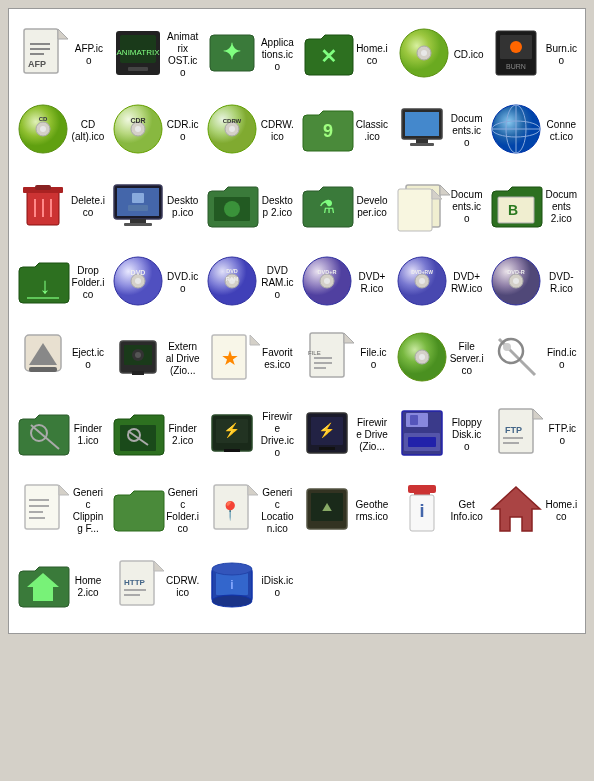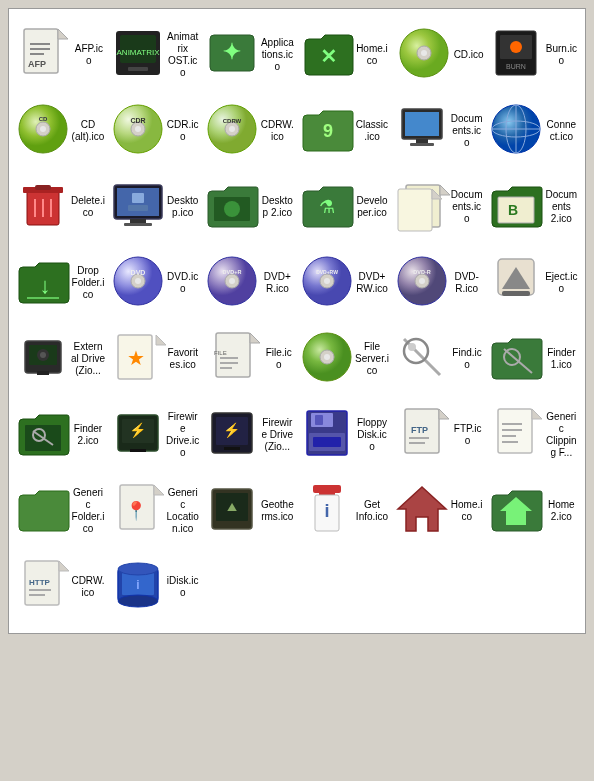--- a/index.html
+++ b/index.html
@@ -323,20 +323,39 @@
             <stop offset="0%" stop-color="#e8e8ff"></stop>
             <stop offset="60%" stop-color="#9090e0"></stop>
             <stop offset="100%" stop-color="#5050c0"></stop>
           </radialGradient>
         </defs>
       </svg>
     </div>
     <span class="icon-label">DVD.ico</span>
   </div>
 
+  <div class="icon-item">
+    <div class="icon-img">
+      <svg class="svg-icon" viewBox="0 0 56 56">
+        <circle cx="28" cy="28" r="24" fill="url(#dvdRamGrad)" stroke="#3030a0" stroke-width="1"></circle>
+        <circle cx="28" cy="28" r="7" fill="#d4d0c8" stroke="#aaa" stroke-width="1"></circle>
+        <circle cx="28" cy="28" r="3" fill="#e8e8e8"></circle>
+        <text x="28" y="20" text-anchor="middle" font-size="5.5" fill="#eee" font-weight="bold">DVD</text>
+        <text x="28" y="28" text-anchor="middle" font-size="5.5" fill="#eee" font-weight="bold">RAM</text>
+        <defs>
+          <radialGradient id="dvdRamGrad" cx="30%" cy="30%">
+            <stop offset="0%" stop-color="#e0e0f8"></stop>
+            <stop offset="60%" stop-color="#8080d8"></stop>
+            <stop offset="100%" stop-color="#4040b8"></stop>
+          </radialGradient>
+        </defs>
+      </svg>
+    </div>
+    <span class="icon-label">DVD RAM.ico</span>
+  </div>
 
   <div class="icon-item">
     <div class="icon-img">
       <svg class="svg-icon" viewBox="0 0 56 56">
         <circle cx="28" cy="28" r="24" fill="url(#dvdPRGrad)" stroke="#3030a0" stroke-width="1"></circle>
         <circle cx="28" cy="28" r="7" fill="#d4d0c8" stroke="#aaa" stroke-width="1"></circle>
         <circle cx="28" cy="28" r="3" fill="#e8e8e8"></circle>
         <text x="28" y="21" text-anchor="middle" font-size="5.5" fill="#eee" font-weight="bold">DVD+R</text>
         <defs>
           <radialGradient id="dvdPRGrad" cx="30%" cy="30%">

